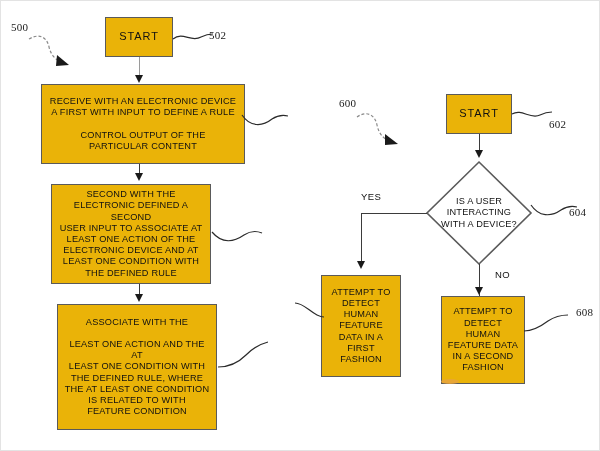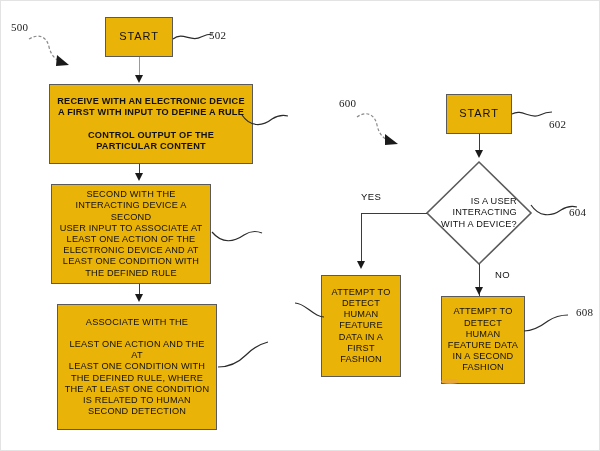--- a/index.html
+++ b/index.html
@@ -49,21 +49,21 @@
     left: 0; top: 0;
     width: 100%; height: 100%;
   }
   .diamond-label {
     position: absolute;
     left: 0; top: 0;
     width: 100%; height: 100%;
     display: flex;
     align-items: center;
     justify-content: center;
-    text-align: right;
+    text-align: center;
     font-size: 9.2px;
     line-height: 1.25;
     color: #111;
     letter-spacing: .2px;
   }
 
   
   .vline {
     position: absolute;
     width: 0;
@@ -124,40 +124,40 @@
     <span class="txt">START</span>
   </div>
   <svg class="leader" style="left:170px; top:24px;" width="44" height="22">
     <path d="M2,14 C12,6 20,18 30,12 C34,10 38,9 42,9" fill="none" stroke="#2b2b2b" stroke-width="1.2"></path>
   </svg>
   <div class="ref" style="left:208px; top:28px;font-family:Liberation Serif, serif;">502</div>
 
   <div class="vline faint" style="left:138px; top:56px; height:22px;"></div>
   <div class="arrowhead" style="left:133.5px; top:74px;"></div>
 
-  <div class="node proc-wide" style="left:48px; top:83px; width:204px; height:80px;font-weight:bold;">
+  <div class="node proc-wide" style="left:40px; top:83px; width:204px; height:80px;">
     <span class="txt">
       <span>RECEIVE WITH AN ELECTRONIC DEVICE</span><br>
       <span>A FIRST WITH INPUT TO DEFINE A RULE</span><br>
       <br>
       <span>CONTROL OUTPUT OF THE</span><br>
       <span>PARTICULAR CONTENT</span>
     </span>
   </div>
   <svg class="leader" style="left:239px; top:110px;" width="50" height="20">
     <path d="M2,4 C10,16 22,16 32,8 C38,4 44,4 48,5" fill="none" stroke="#2b2b2b" stroke-width="1.2"></path>
   </svg>
 
   <div class="vline" style="left:138px; top:163px; height:12px;"></div>
   <div class="arrowhead" style="left:133.5px; top:172px;"></div>
 
   <div class="node proc-narrow" style="left:50px; top:183px; width:160px; height:100px;">
     <span class="txt">
       <span>SECOND WITH THE</span><br>
-      <span>INTERACTING DEVICE A SECOND</span><br>
+      <span>ELECTRONIC DEFINED A SECOND</span><br>
       <span>USER INPUT TO ASSOCIATE AT</span><br>
       <span>LEAST ONE ACTION OF THE</span><br>
       <span>ELECTRONIC DEVICE AND AT</span><br>
       <span>LEAST ONE CONDITION WITH</span><br>
       <span>THE DEFINED RULE</span>
     </span>
   </div>
   <svg class="leader" style="left:209px; top:225px;" width="54" height="20">
     <path d="M2,6 C12,18 24,16 34,9 C40,5 47,5 52,7" fill="none" stroke="#2b2b2b" stroke-width="1.2"></path>
   </svg>
@@ -166,22 +166,22 @@
   <div class="arrowhead" style="left:133.5px; top:293px;"></div>
 
   <div class="node proc-narrow" style="left:56px; top:303px; width:160px; height:126px;">
     <span class="txt">
       <span>ASSOCIATE WITH THE</span><br>
       <br>
       <span>LEAST ONE ACTION AND THE AT</span><br>
       <span>LEAST ONE CONDITION WITH</span><br>
       <span>THE DEFINED RULE, WHERE</span><br>
       <span>THE AT LEAST ONE CONDITION</span><br>
-      <span>IS RELATED TO HUMAN</span><br>
-      <span>SECOND DETECTION</span>
+      <span>IS RELATED TO WITH</span><br>
+      <span>FEATURE CONDITION</span>
     </span>
   </div>
   <svg class="leader" style="left:215px; top:340px;" width="56" height="30">
     <path d="M2,26 C12,26 22,22 30,14 C36,8 44,3 52,1" fill="none" stroke="#2b2b2b" stroke-width="1.2"></path>
   </svg>
 
   <div class="ref" style="left:338px; top:96px;">600</div>
   <svg class="leader" style="left:352px; top:106px;" width="50" height="44">
     <path d="M4,10 C14,3 22,8 24,18 C26,27 30,31 36,34" fill="none" stroke="#8a8a8a" stroke-width="1.2" stroke-dasharray="3,2"></path>
     <polygon points="32,27 45,37 32,38" fill="#1a1a1a"></polygon>

